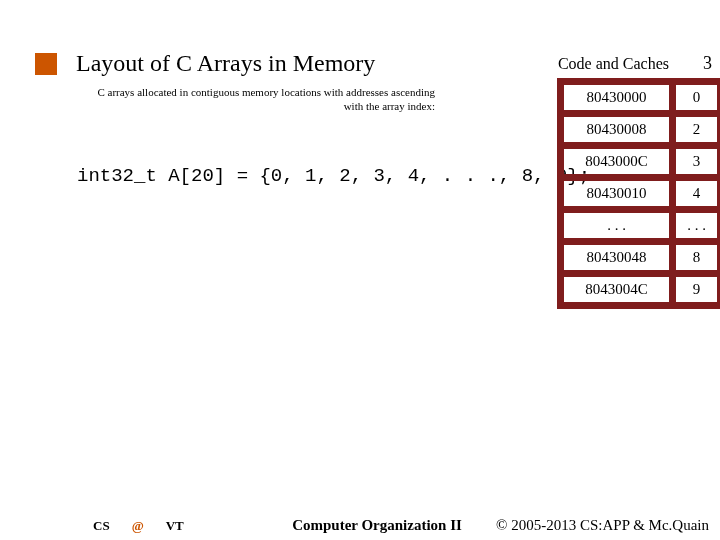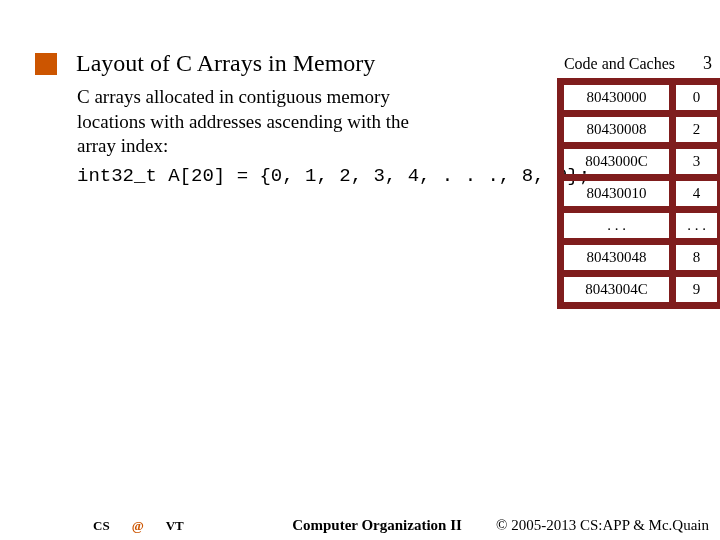--- a/index.html
+++ b/index.html
@@ -1,23 +1,23 @@
 <!DOCTYPE html>
 <html><head>
 <meta charset="utf-8">
 <style>
   * { box-sizing: border-box; margin: 0; padding: 11px; }
   html, body { width: 720px; height: 540px; font-family: "Times New Roman", serif; background: #fff; color: #000; }
   .slide { position: relative; width: 720px; height: 540px; }
   .header { position: absolute; top: 6px; left: 0; right: 0; display: flex; align-items: center; }
   .header-square { width: 22px; height: 22px; background: #cc5500; margin-left: 2px; margin-right: 8px; flex-shrink: 0; }
   .title { font-size: 24px; font-weight: 400; flex-grow: 1; }
-  .section-label { font-size: 16px; font-weight: 400; margin-right: 6px; }
+  .section-label { font-size: 16px; font-weight: 400; margin-right: 12px; }
   .page-num { font-size: 18px; font-weight: 400; margin-right: 8px; }
-  .body-text { position: absolute; top: 52px; left: 44px; width: 380px; font-size: 19px; line-height: 1.3; }
+  .body-text { position: absolute; top: 52px; left: 44px; width: 380px; font-size: 11px; line-height: 1.3; text-align: right; }
   .code { position: absolute; top: 132px; left: 44px; font-family: "Courier New", monospace; font-size: 19px; white-space: pre; }
   .memtable { position: absolute; top: 56px; right: 18px; border-collapse: collapse; }
   .memtable td { border: 7px solid #7f1d1d; padding: 4px 0; font-size: 15px; text-align: center; font-family: "Times New Roman", serif; }
   .memtable td.addr { width: 112px; }
   .memtable td.val { width: 48px; }
   .footer { position: absolute; bottom: 6px; left: 0; right: 10px; display: flex; align-items: flex-end; font-size: 13px; }
   .footer-left { margin-left: 38px; font-weight: bold; }
   .footer-left .at { color: #cc5500; }
   .footer-center { position: absolute; left: 50%; transform: translateX(-50%); font-weight: bold; font-size: 15px; }
   .footer-right { margin-left: auto; margin-right: 1px; font-size: 15px; }

